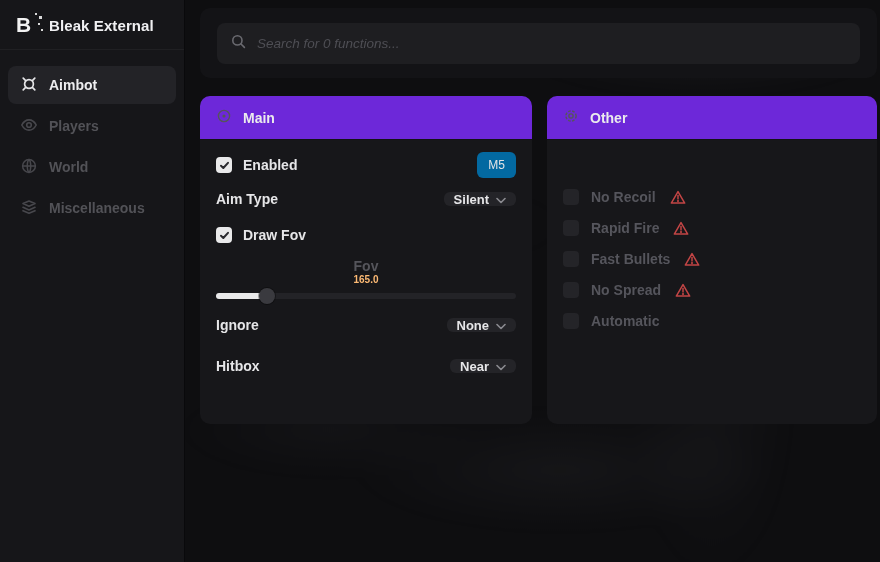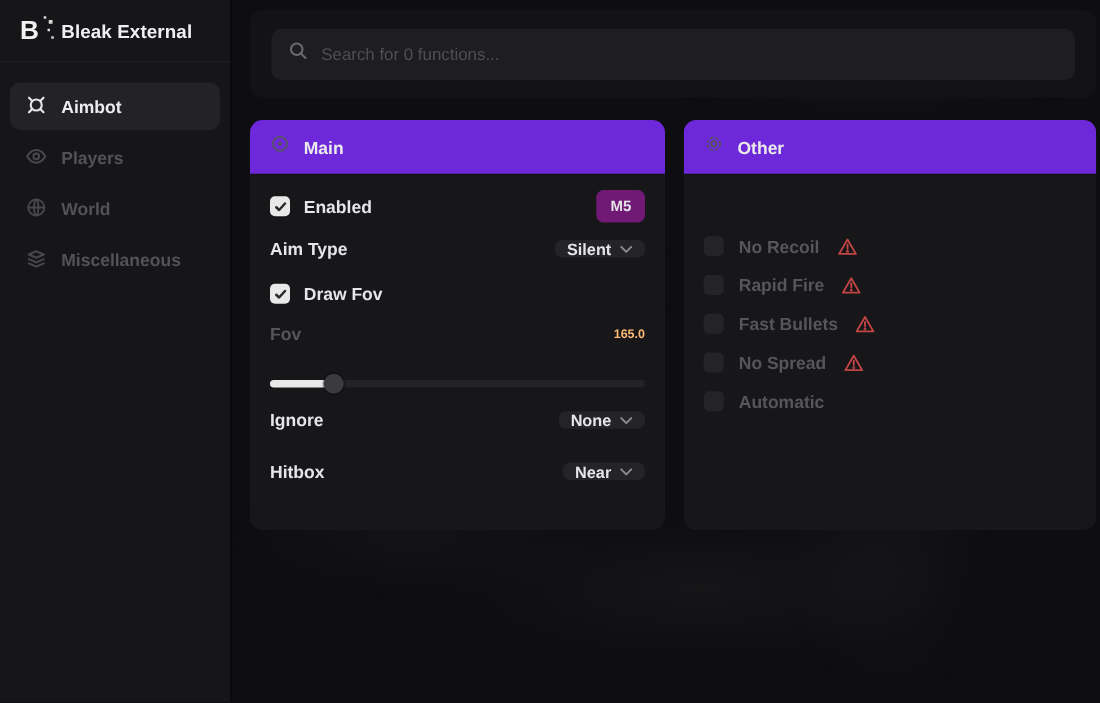--- a/index.html
+++ b/index.html
@@ -62,21 +62,21 @@
   .search-panel {
     height:70px; background:#131316; border-radius:10px;
     display:flex; align-items:center; padding:0 17px;
   }
   .search-box {
     flex:1; height:41px; background:#1e1e21; border-radius:8px;
     display:flex; align-items:center; gap:11px; padding:0 14px;
   }
   .search-box input {
     flex:1; background:transparent; border:none; outline:none;
-    color:#86efac; font-size:13.5px; font-family:"Liberation Sans", sans-serif;
+    color:#86efac; font-size:13.5px; font-family:"Liberation Sans", sans-serif;font-style:italic;
   }
   .search-box input::placeholder { color:#4e4e54; }
 
   .panels { display:flex; gap:15px; margin-top:18px; height:328px; }
   .panel { background:#17171a; border-radius:10px; overflow:hidden; display:flex; flex-direction:column; }
   .panel.main { width:332px; flex:none; }
   .panel.other { flex:1;gap:32px; }
   .panel-header {
     height:44px; background:#6d28d9; flex:none;
     display:flex; align-items:center; gap:11px; padding:0 16px;
@@ -96,33 +96,33 @@
     display:flex; align-items:center; justify-content:center; cursor:pointer;
   }
   .checkbox.checked { background:#e9e9ea; }
   .checkbox.unchecked { background:#242428; }
 
   .lbl { font-size:14px; font-weight:600; color:#e6e6e8; }
   .lbl.dim { color:#55555b; }
 
   .badge {
     height:26px; min-width:38px; padding:0 11px; border-radius:6px;
-    background:#701a75; color:#e3e3e5; font-size:12px; font-weight:700;
+    background:#0369a1; color:#e3e3e5; font-size:12px; font-weight:400;
     display:flex; align-items:center; justify-content:center; cursor:pointer;
   }
   .dropdown {
     height:14px; padding:0 10px; border-radius:6px; background:#242428;
     display:flex; align-items:center; gap:7px; cursor:pointer;
   }
   .dropdown .val { font-size:13px; font-weight:600; color:#e6e6e8; }
 
   .m-enabled { margin-bottom:8px; }
   .m-aim { margin-bottom:10px; }
   .m-drawfov { margin-bottom:10px; justify-content:flex-start; }
-  .m-fovlbl { height:18px; margin-bottom:23px; }
+  .m-fovlbl { height:18px; margin-bottom:12px;flex-direction:column; }
   .fov-value { font-size:10px; font-weight:700; color:#fdba74; }
 
   .slider { position:relative; height:16px; margin-bottom:8px; cursor:pointer; }
   .slider .track {
     position:absolute; top:5px; left:0; right:0; height:6px;
     background:#232327; border-radius:3px;
   }
   .slider .fill {
     position:absolute; top:5px; left:0; height:6px;
     background:#e9e9ea; border-radius:3px;

